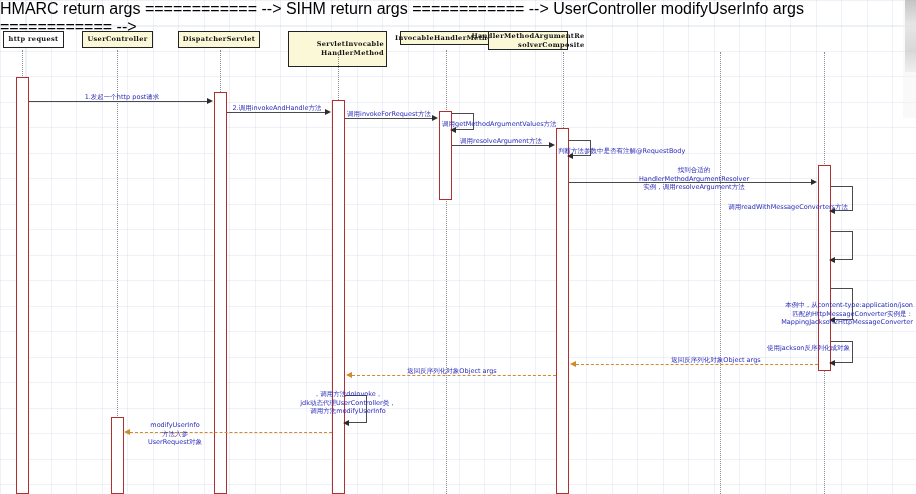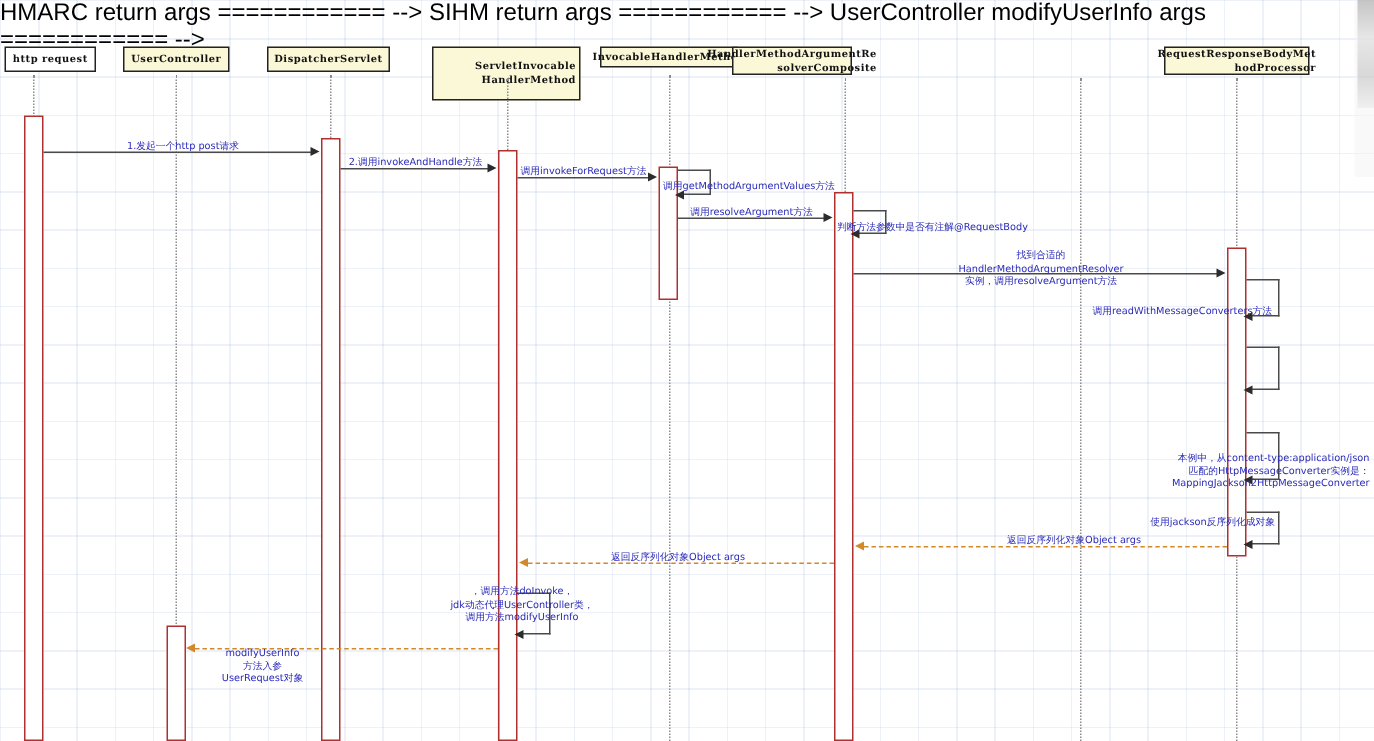--- a/index.html
+++ b/index.html
@@ -105,24 +105,20 @@
     <span>ServletInvocable
 HandlerMethod</span>
   </div>
   <div class="lifeline-head" style="left:400px;top:31px;width:92px;height:14px;">
     <span>InvocableHandlerMethod</span>
   </div>
   <div class="lifeline-head" style="left:488px;top:31px;width:80px;height:19px;">
     <span>HandlerMethodArgumentRe
 solverComposite</span>
   </div>
-  <div class="lifeline-head" style="left:776px;top:31px;width:97px;height:19px;">
-    <span>RequestResponseBodyMet
-hodProcessor</span>
-  </div>
 
   
   <div class="lifeline" style="left:22px;top:50px;height:444px;"></div>
   <div class="lifeline" style="left:117px;top:50px;height:444px;"></div>
   <div class="lifeline" style="left:220px;top:50px;height:444px;"></div>
   <div class="lifeline" style="left:338px;top:52px;height:442px;"></div>
   <div class="lifeline" style="left:446px;top:50px;height:444px;"></div>
   <div class="lifeline" style="left:563px;top:52px;height:442px;"></div>
   <div class="lifeline" style="left:720px;top:52px;height:442px;"></div>
   <div class="lifeline" style="left:824px;top:52px;height:442px;"></div>
@@ -214,17 +210,17 @@
   
   <div class="selfcall" style="left:345px;top:395px;width:22px;height:28px;"></div>
   <div class="arrowhead left" style="left:343px;top:419.6px;"></div>
   <div class="lbl c" style="left:348px;top:390px;">，调用方法doInvoke，
 jdk动态代理UserController类，
 调用方法modifyUserInfo</div>
 
    UserController modifyUserInfo args ============ --&gt;
   <div class="msg-line ret" style="left:130px;top:432px;width:202px;"></div>
   <div class="arrowhead left ret" style="left:124px;top:428.6px;"></div>
-  <div class="lbl c" style="left:175px;top:421px;margin-top:10px;">modifyUserInfo
+  <div class="lbl c" style="left:175px;top:421px;">modifyUserInfo
 方法入参
 UserRequest对象</div>
 
 </div>
 
 </body></html>

